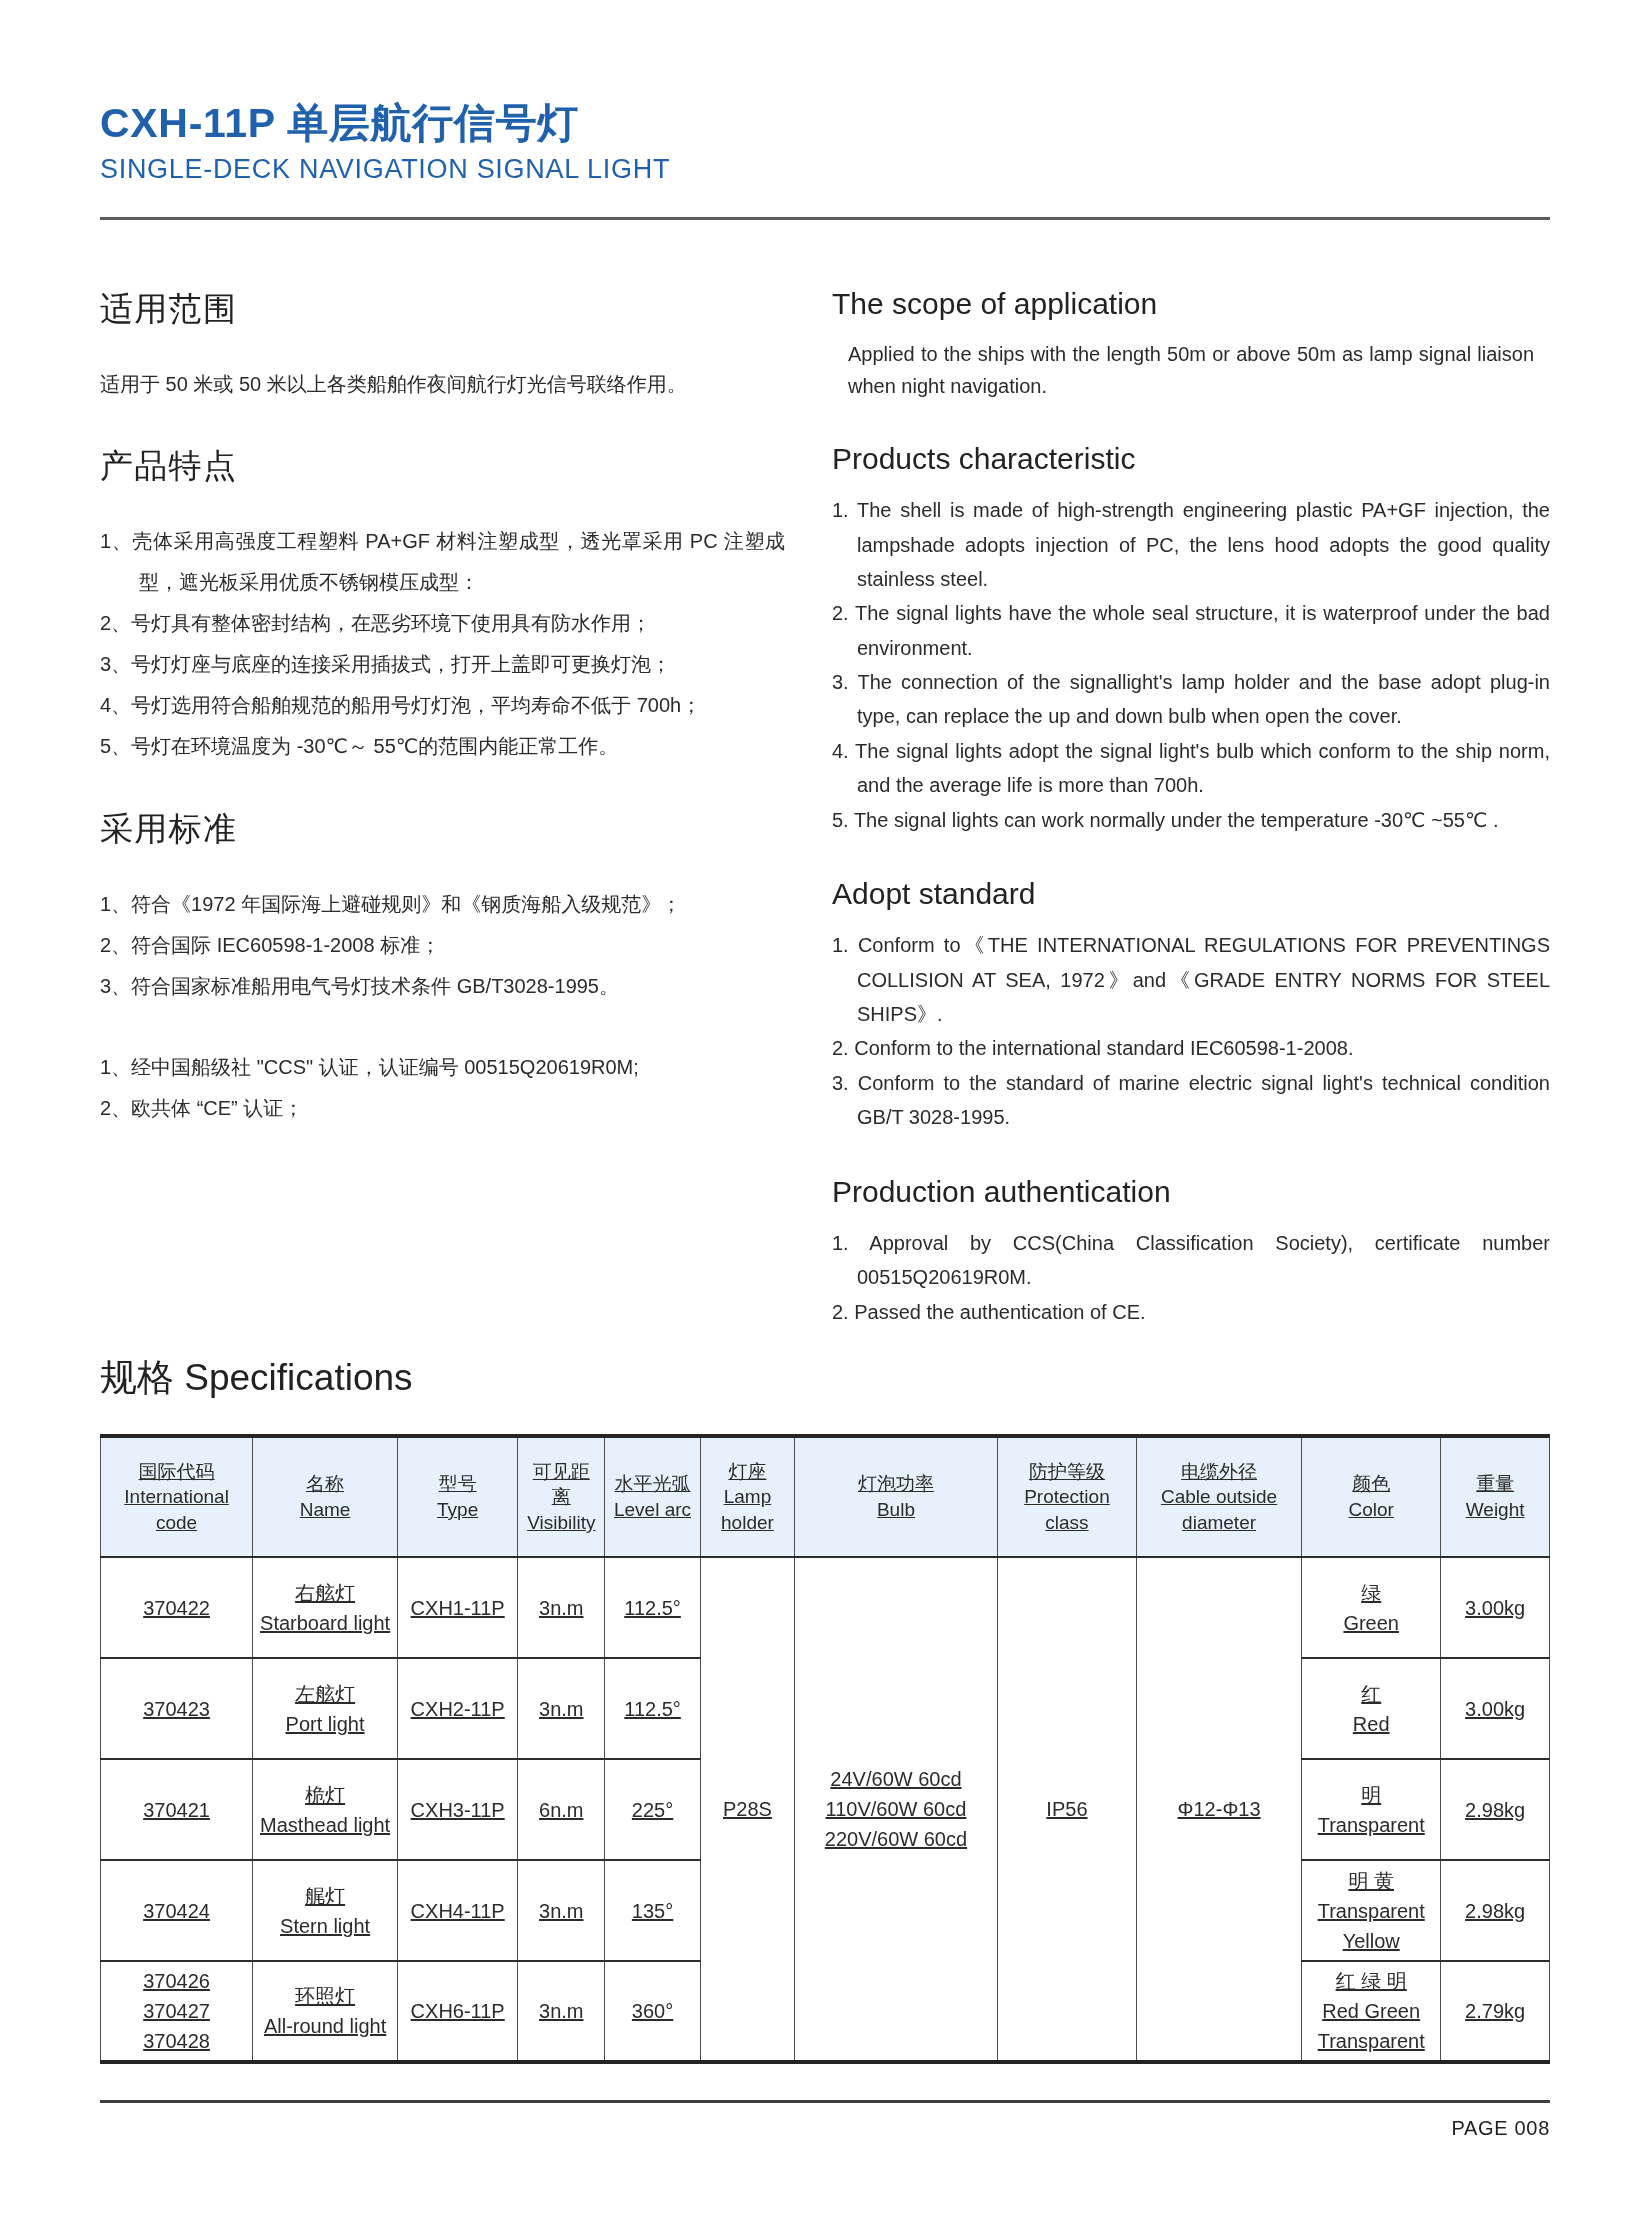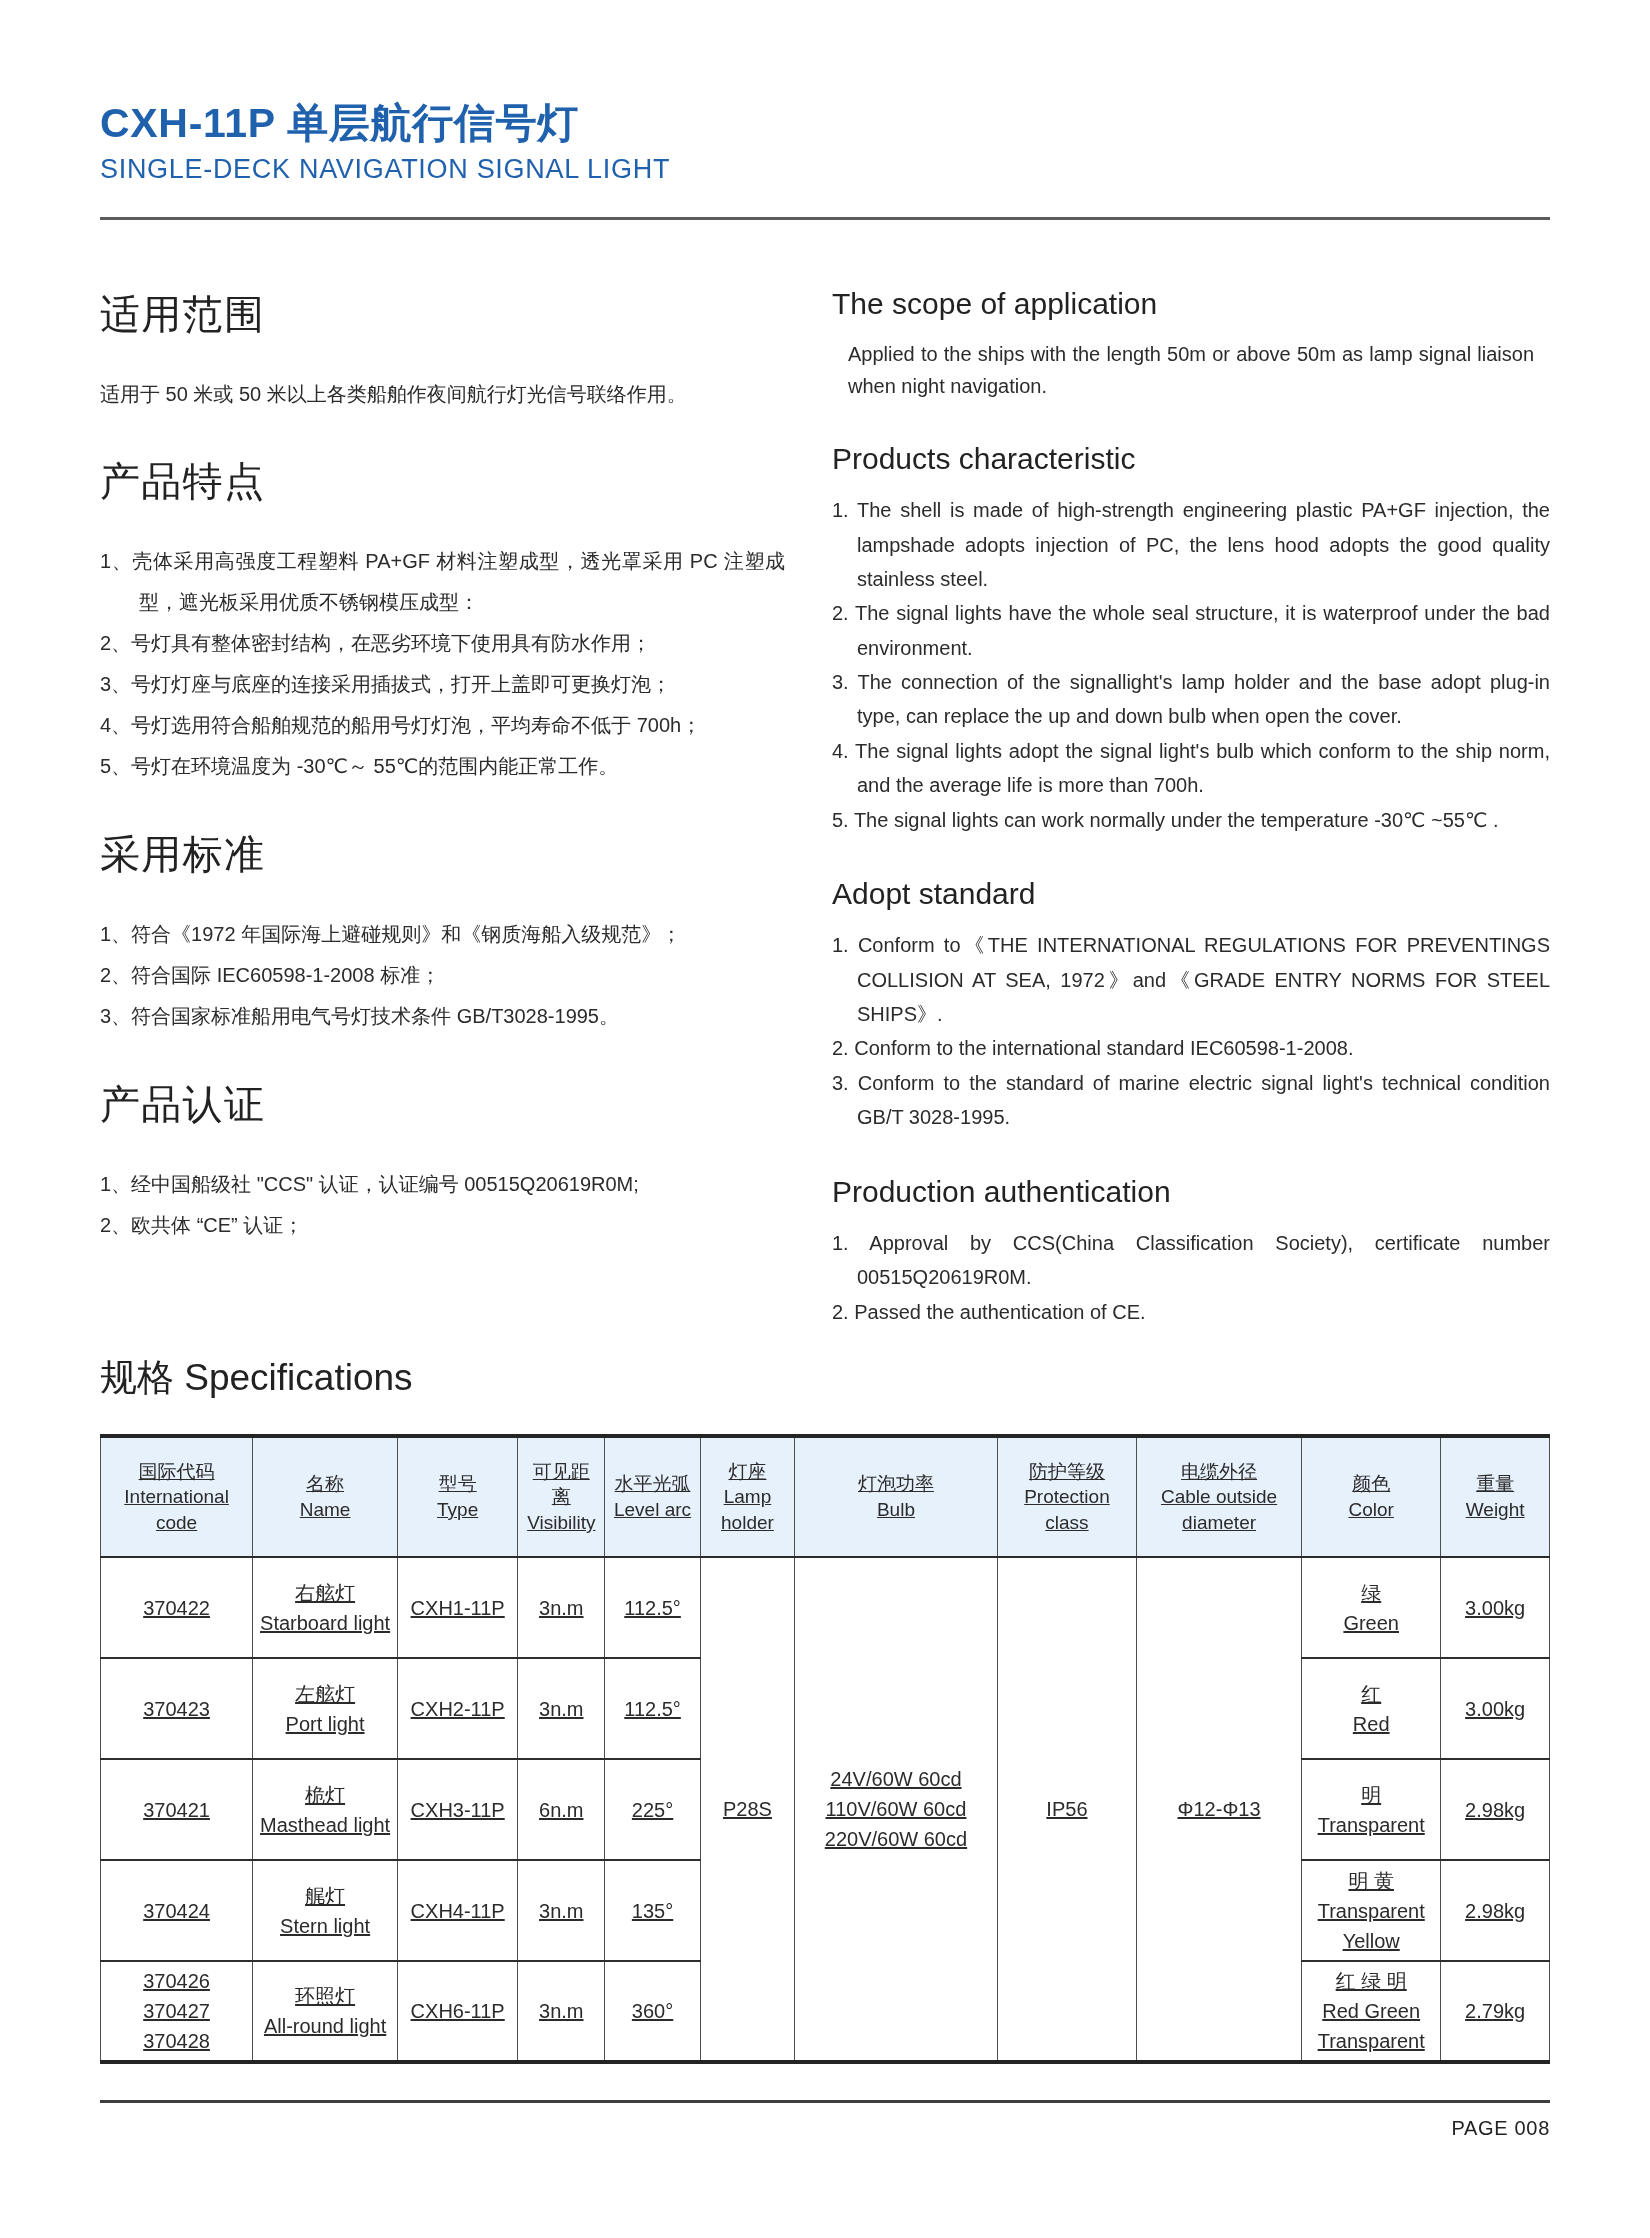--- a/index.html
+++ b/index.html
@@ -42,21 +42,21 @@
     margin-top:67px;
     align-items:flex-start;
   }
   .col-zh{width:685px;flex:0 0 auto;}
   .col-en{width:718px;flex:0 0 auto;}
 
   .sec{margin-top:40px;}
   .sec:first-child{margin-top:0;}
 
   .h-zh{
-    font-size:40px;font-weight:500;color:#222;
+    font-size:33px;font-weight:500;color:#222;
     margin:0 0 32px 0;letter-spacing:1.3px;
   }
   .h-en{
     font-size:30px;font-weight:400;color:#222;
     margin:0 0 17.3px 0;
   }
   .p-zh{
     font-size:20px;line-height:2.0;margin:0;color:#2b2b2b;
     text-align:justify;
   }
@@ -151,21 +151,20 @@
           <p class="li-zh">4、号灯选用符合船舶规范的船用号灯灯泡，平均寿命不低于 700h；</p>
           <p class="li-zh">5、号灯在环境温度为 -30℃～ 55℃的范围内能正常工作。</p>
         </div>
         <div class="sec">
           <h3 class="h-zh">采用标准</h3>
           <p class="li-zh">1、符合《1972 年国际海上避碰规则》和《钢质海船入级规范》；</p>
           <p class="li-zh">2、符合国际 IEC60598-1-2008 标准；</p>
           <p class="li-zh">3、符合国家标准船用电气号灯技术条件 GB/T3028-1995。</p>
         </div>
         <div class="sec">
-          <h3 class="h-zh">产品认证</h3>
           <p class="li-zh">1、经中国船级社 "CCS" 认证，认证编号 00515Q20619R0M;</p>
           <p class="li-zh">2、欧共体 “CE” 认证；</p>
         </div>
       </div>
 
       <div class="col col-en">
         <div class="sec">
           <h3 class="h-en">The scope of application</h3>
           <p class="p-en">Applied to the ships with the length 50m or above 50m as lamp signal liaison when night navigation.</p>
         </div>

